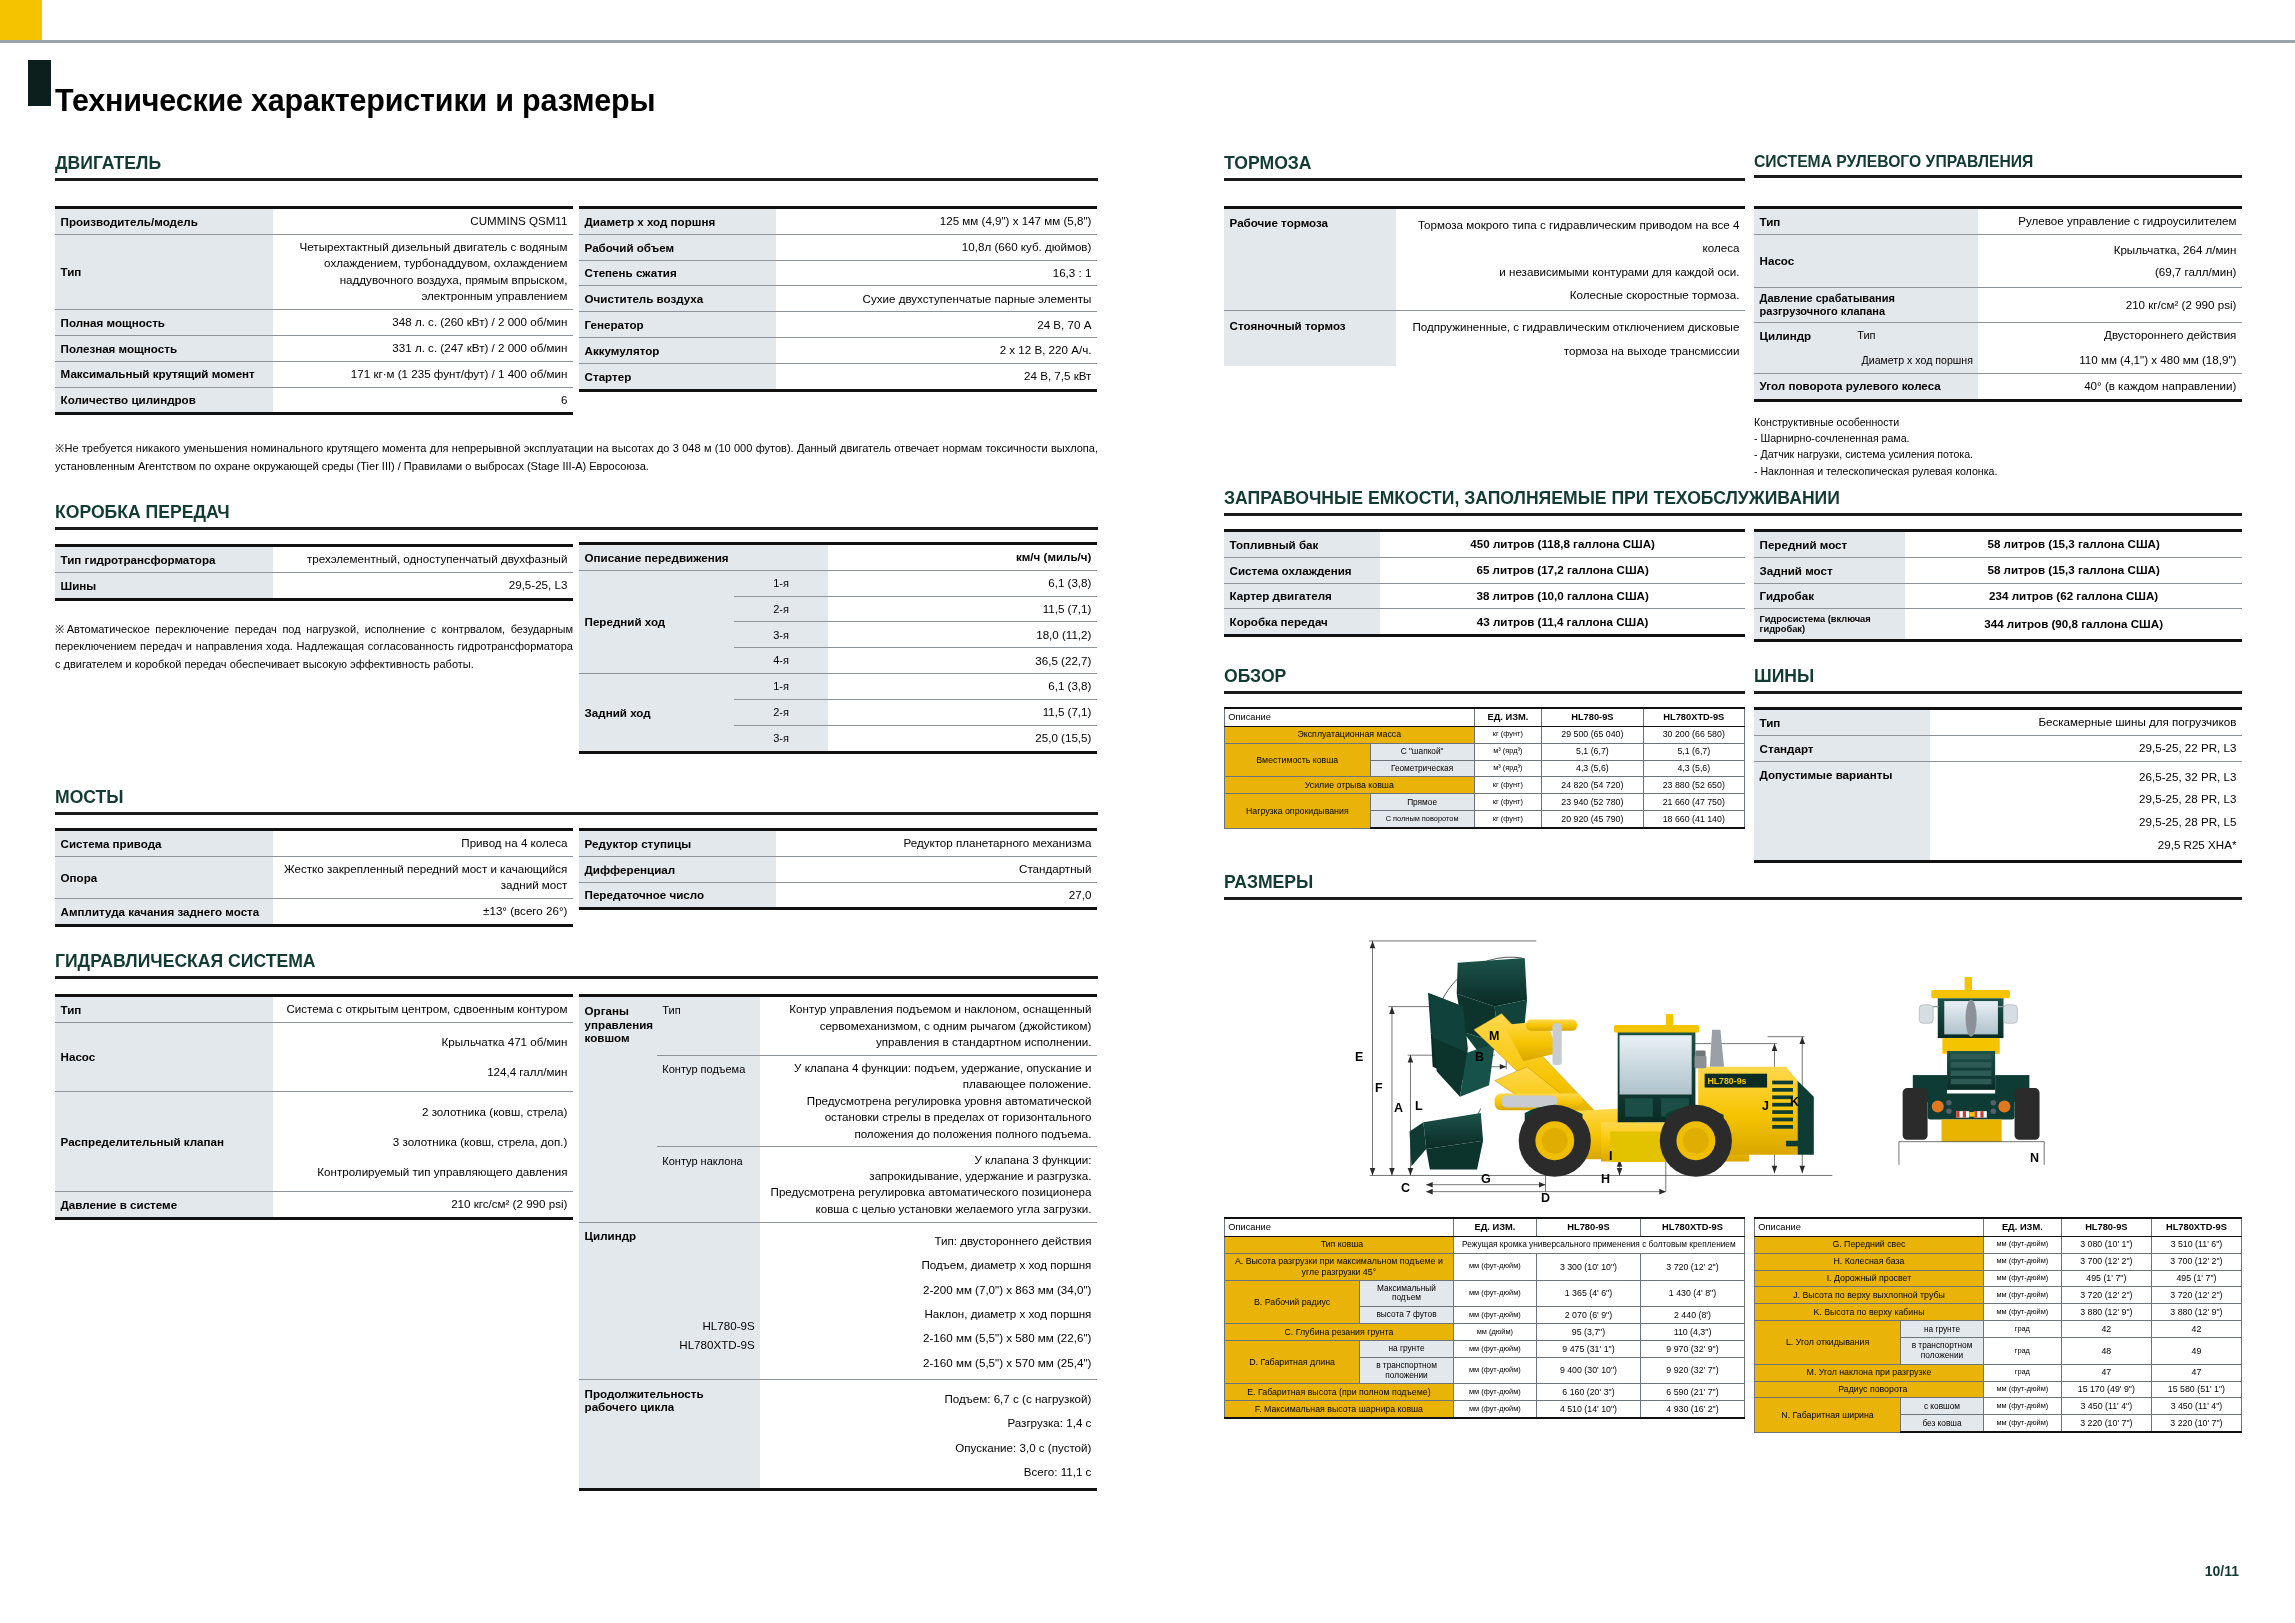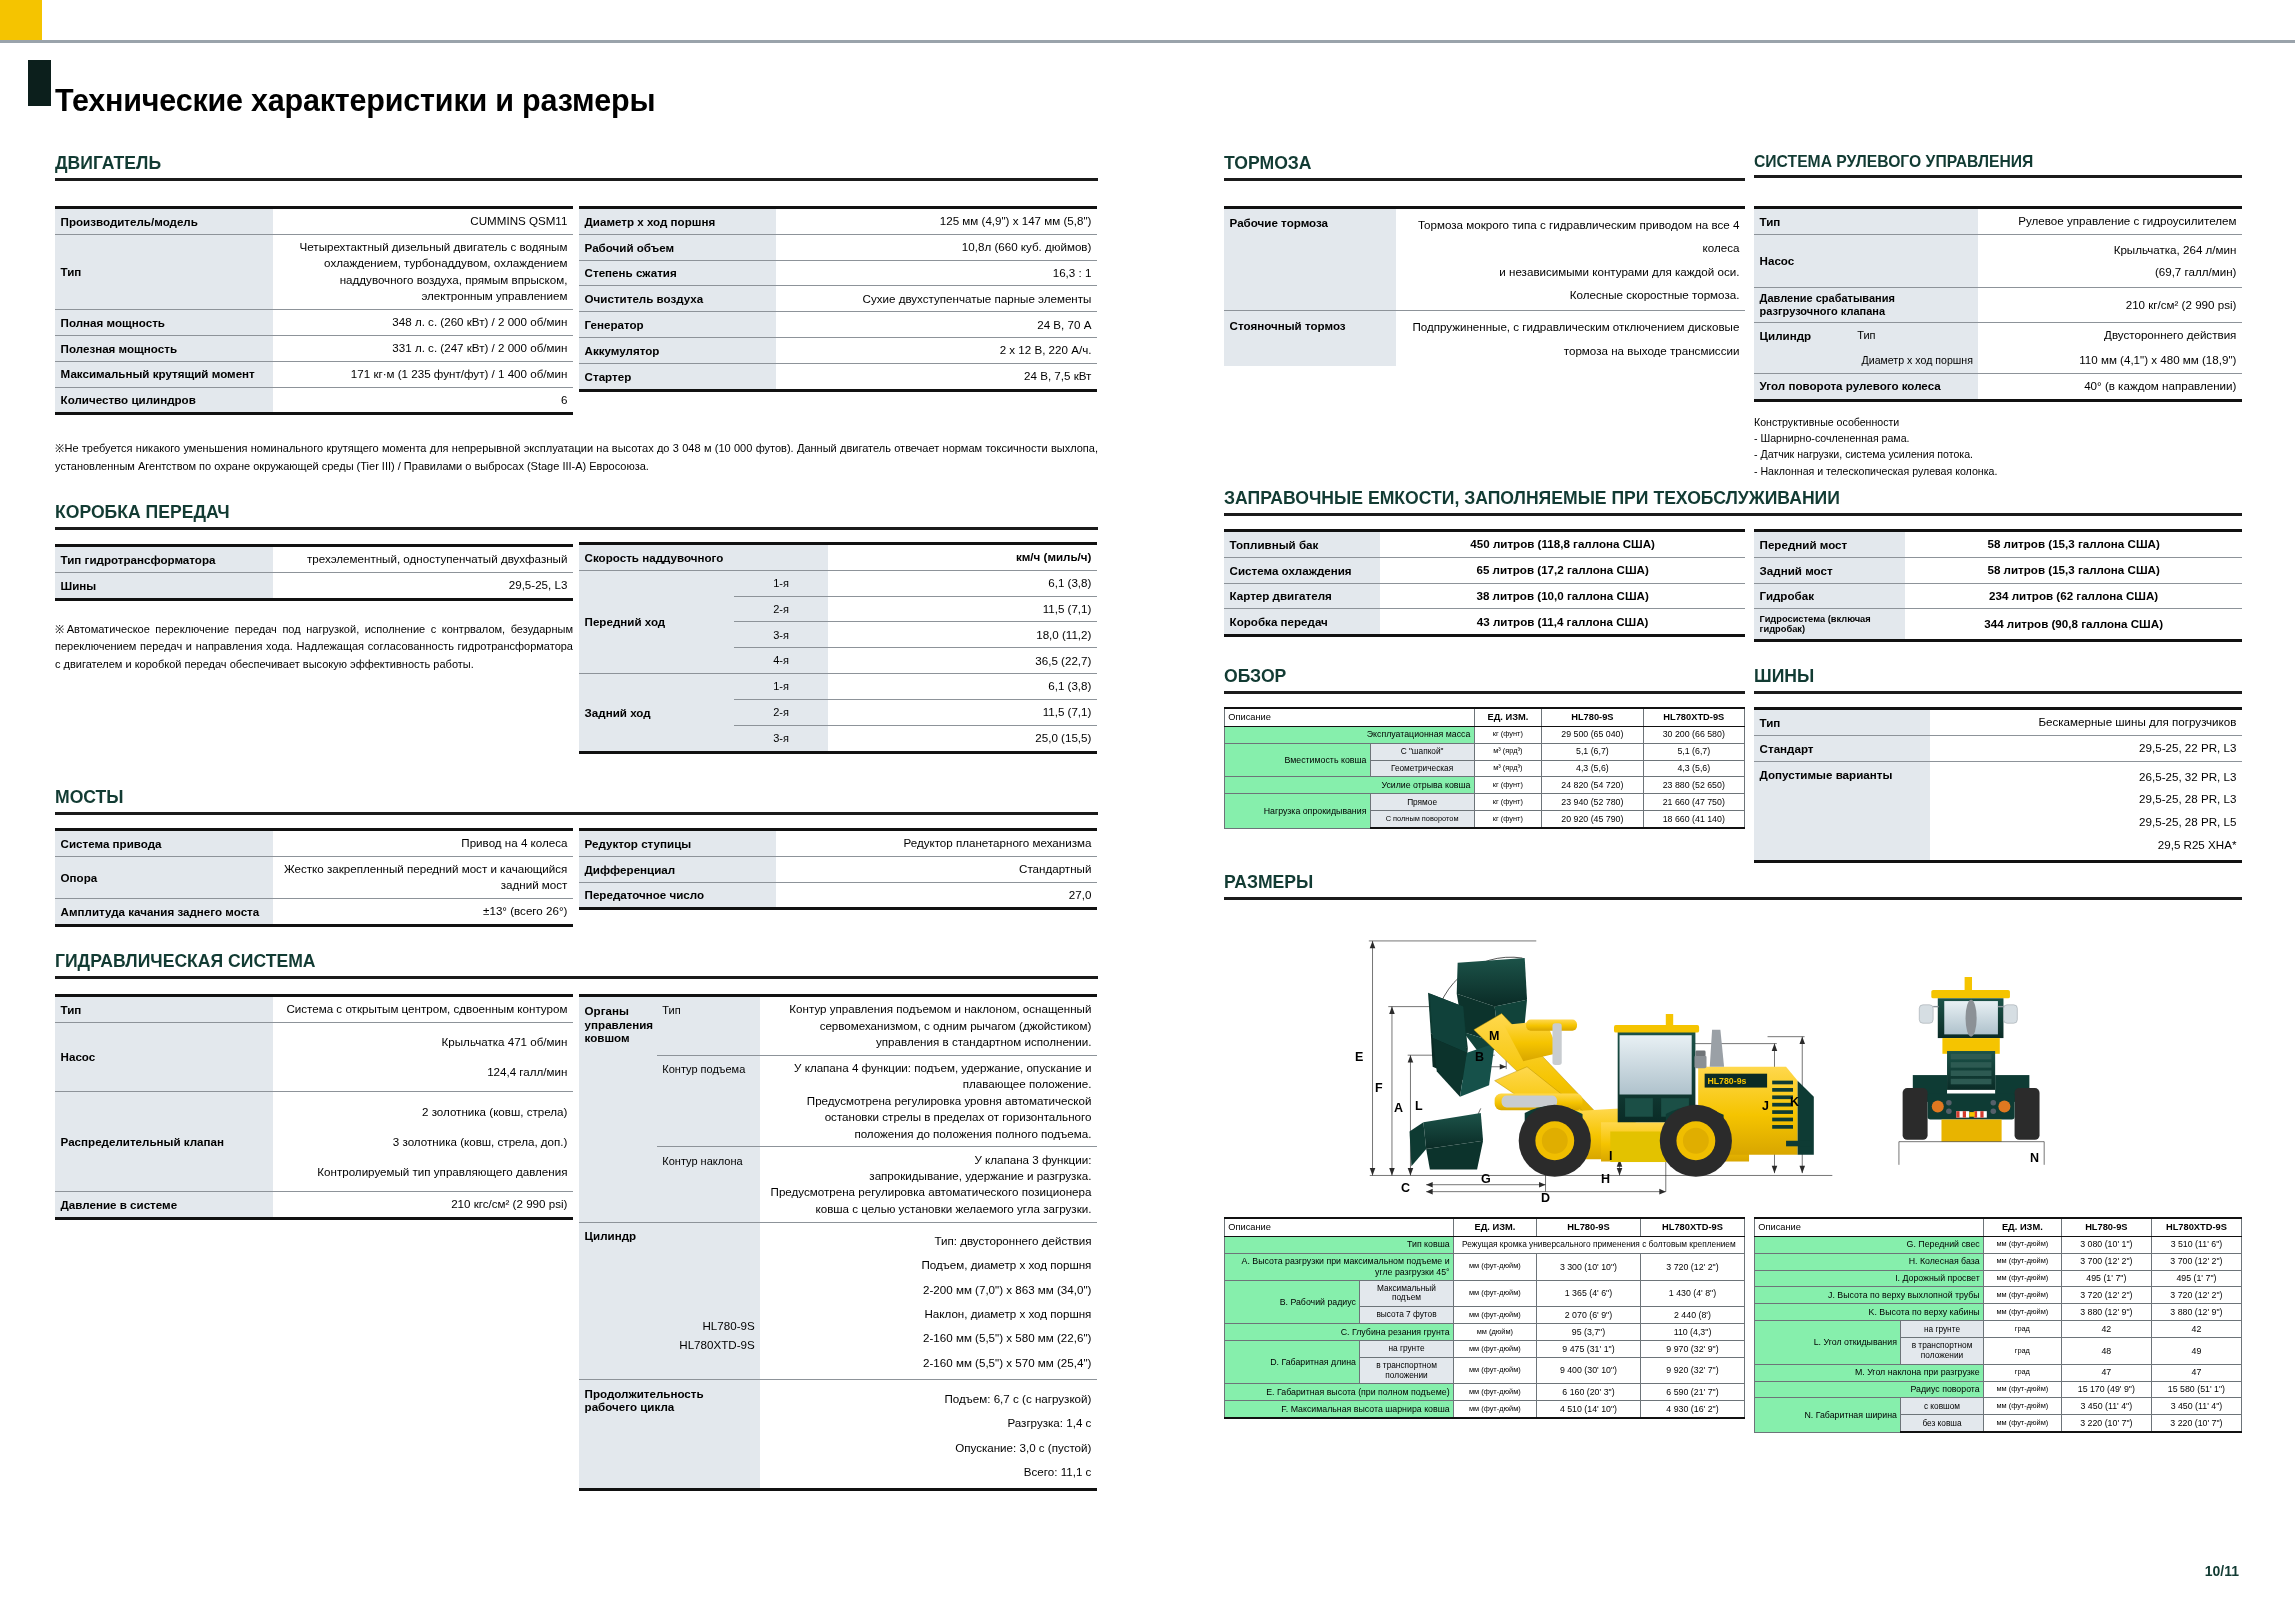--- a/index.html
+++ b/index.html
@@ -43,21 +43,21 @@
   .note { font-size:11px; line-height:1.62; color:#000; text-align:justify; }
 
   
   .blk { position:absolute; }
 
   
   table.grid { border-collapse:collapse; width:100%; table-layout:fixed; }
   table.grid td { border:0.5px solid #6d7479; padding:2.8px 3.2px; font-size:8.8px; color:#000; line-height:1.18; }
   table.grid td.h { font-weight:bold; text-align:center; font-size:9.3px; border-bottom:0.9px solid #111; }
   table.grid td.hl { font-weight:normal; text-align:left; font-size:9.3px; border-bottom:0.9px solid #111; }
-  table.grid td.nm { background:#86efac; text-align:right; }
+  table.grid td.nm { background:#eab308; text-align:center; }
   table.grid td.nm2 { background:#e3e8ed; text-align:center; font-size:8.3px; }
   table.grid td.un { text-align:center; font-size:7.4px; }
   table.grid td.dv { text-align:center; }
   table.grid tr.topb td { border-top:2.3px solid #111; }
   table.grid tr.botb td { border-bottom:2.3px solid #111; }
 
   .feat { font-size:10.6px; line-height:1.55; color:#000; }
 
   .pageno { position:absolute; right:56px; bottom:44px; font-size:14px; color:#123B33; font-weight:bold; }
 
@@ -188,21 +188,21 @@
 
   <div class="blk" style="left:579px; top:542px; width:518px;">
     <table class="spec">
       <colgroup>
           <col style="width:30%">
           <col style="width:18%">
           <col style="width:52%">
         </colgroup>
       <tbody>
         <tr class="tb-top">
-            <td class="lbl">Скорость наддувочного</td>
+            <td class="lbl">Описание передвижения</td>
             <td class="lbl"></td>
             <td class="val" style="font-weight:bold">км/ч (миль/ч)</td>
           </tr>
 
         <tr class="rowline">
             <td class="lbl" rowspan="4">Передний ход</td>
             <td class="lbl-s" style="text-align:center">1-я</td>
             <td class="val">6,1 (3,8)</td>
           </tr>
         <tr>

